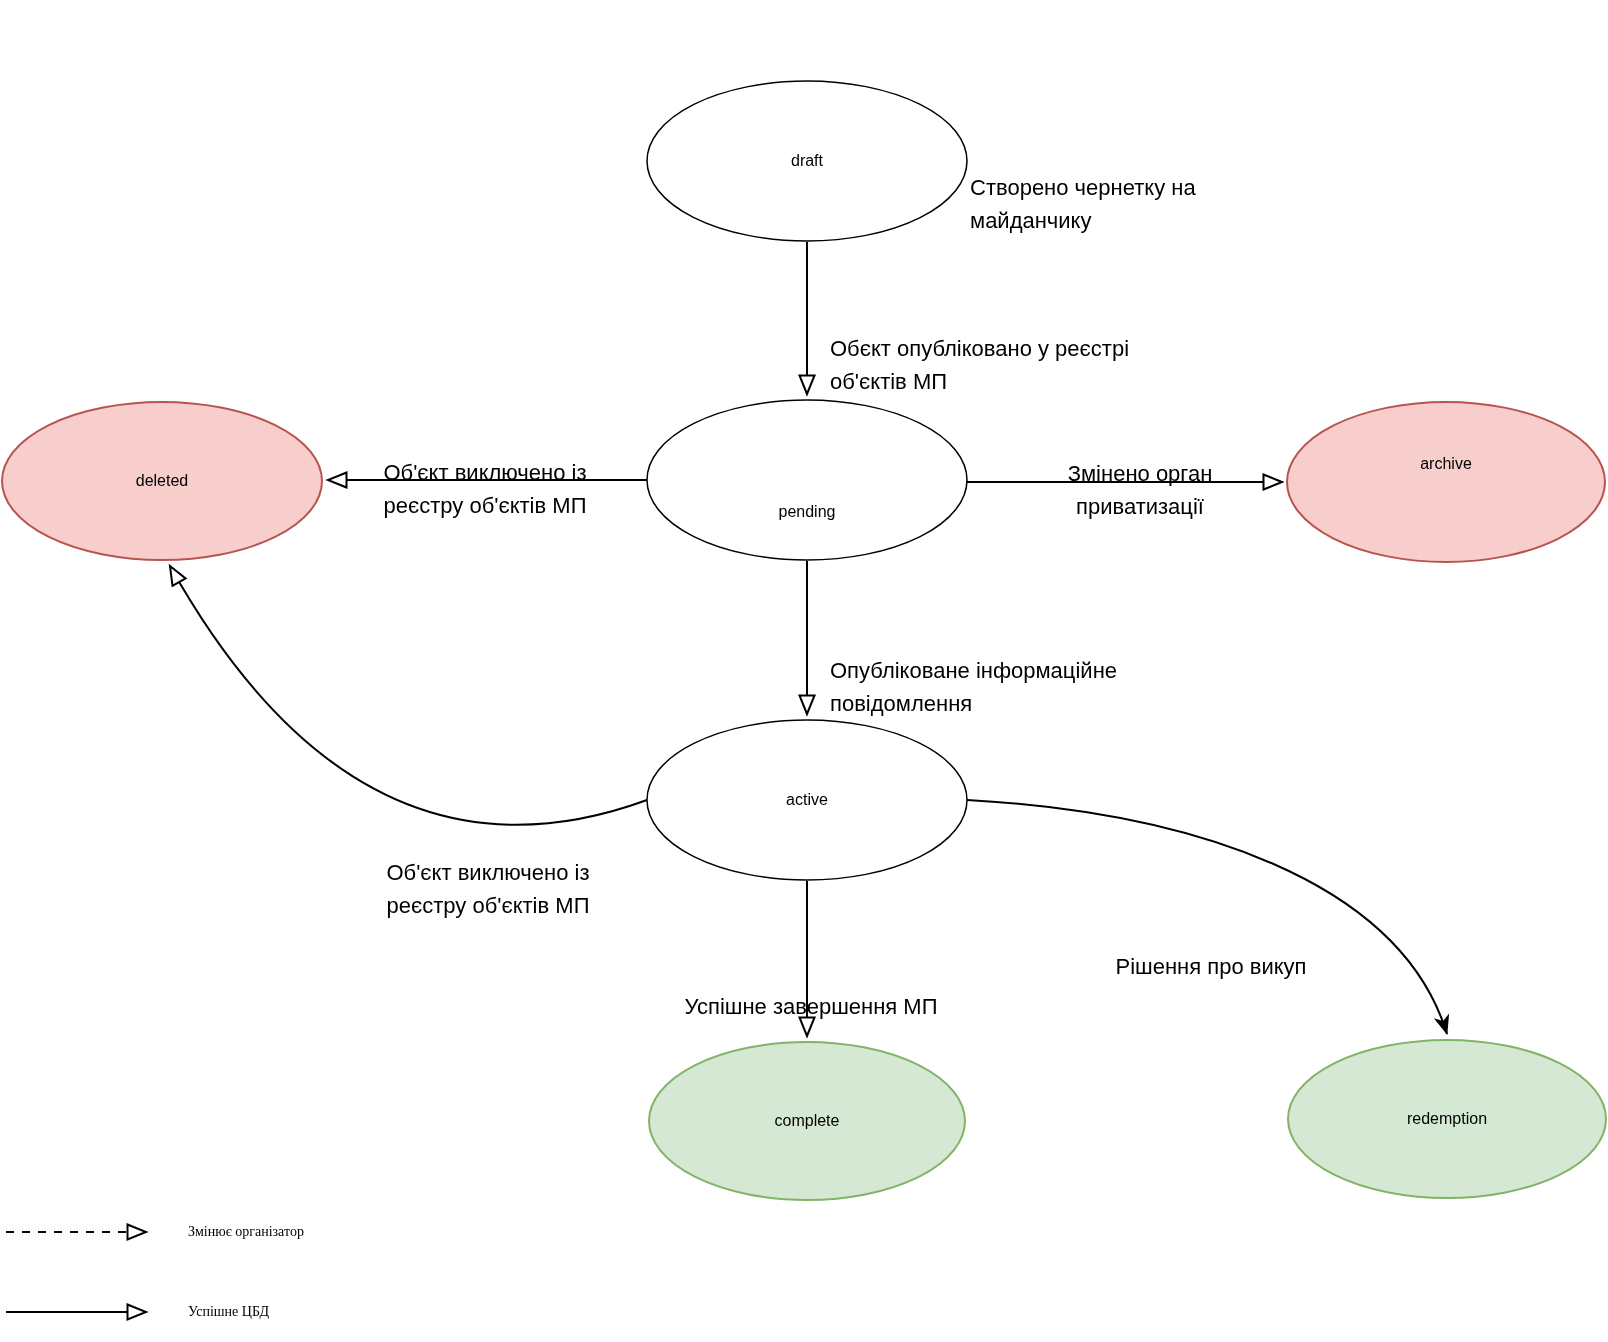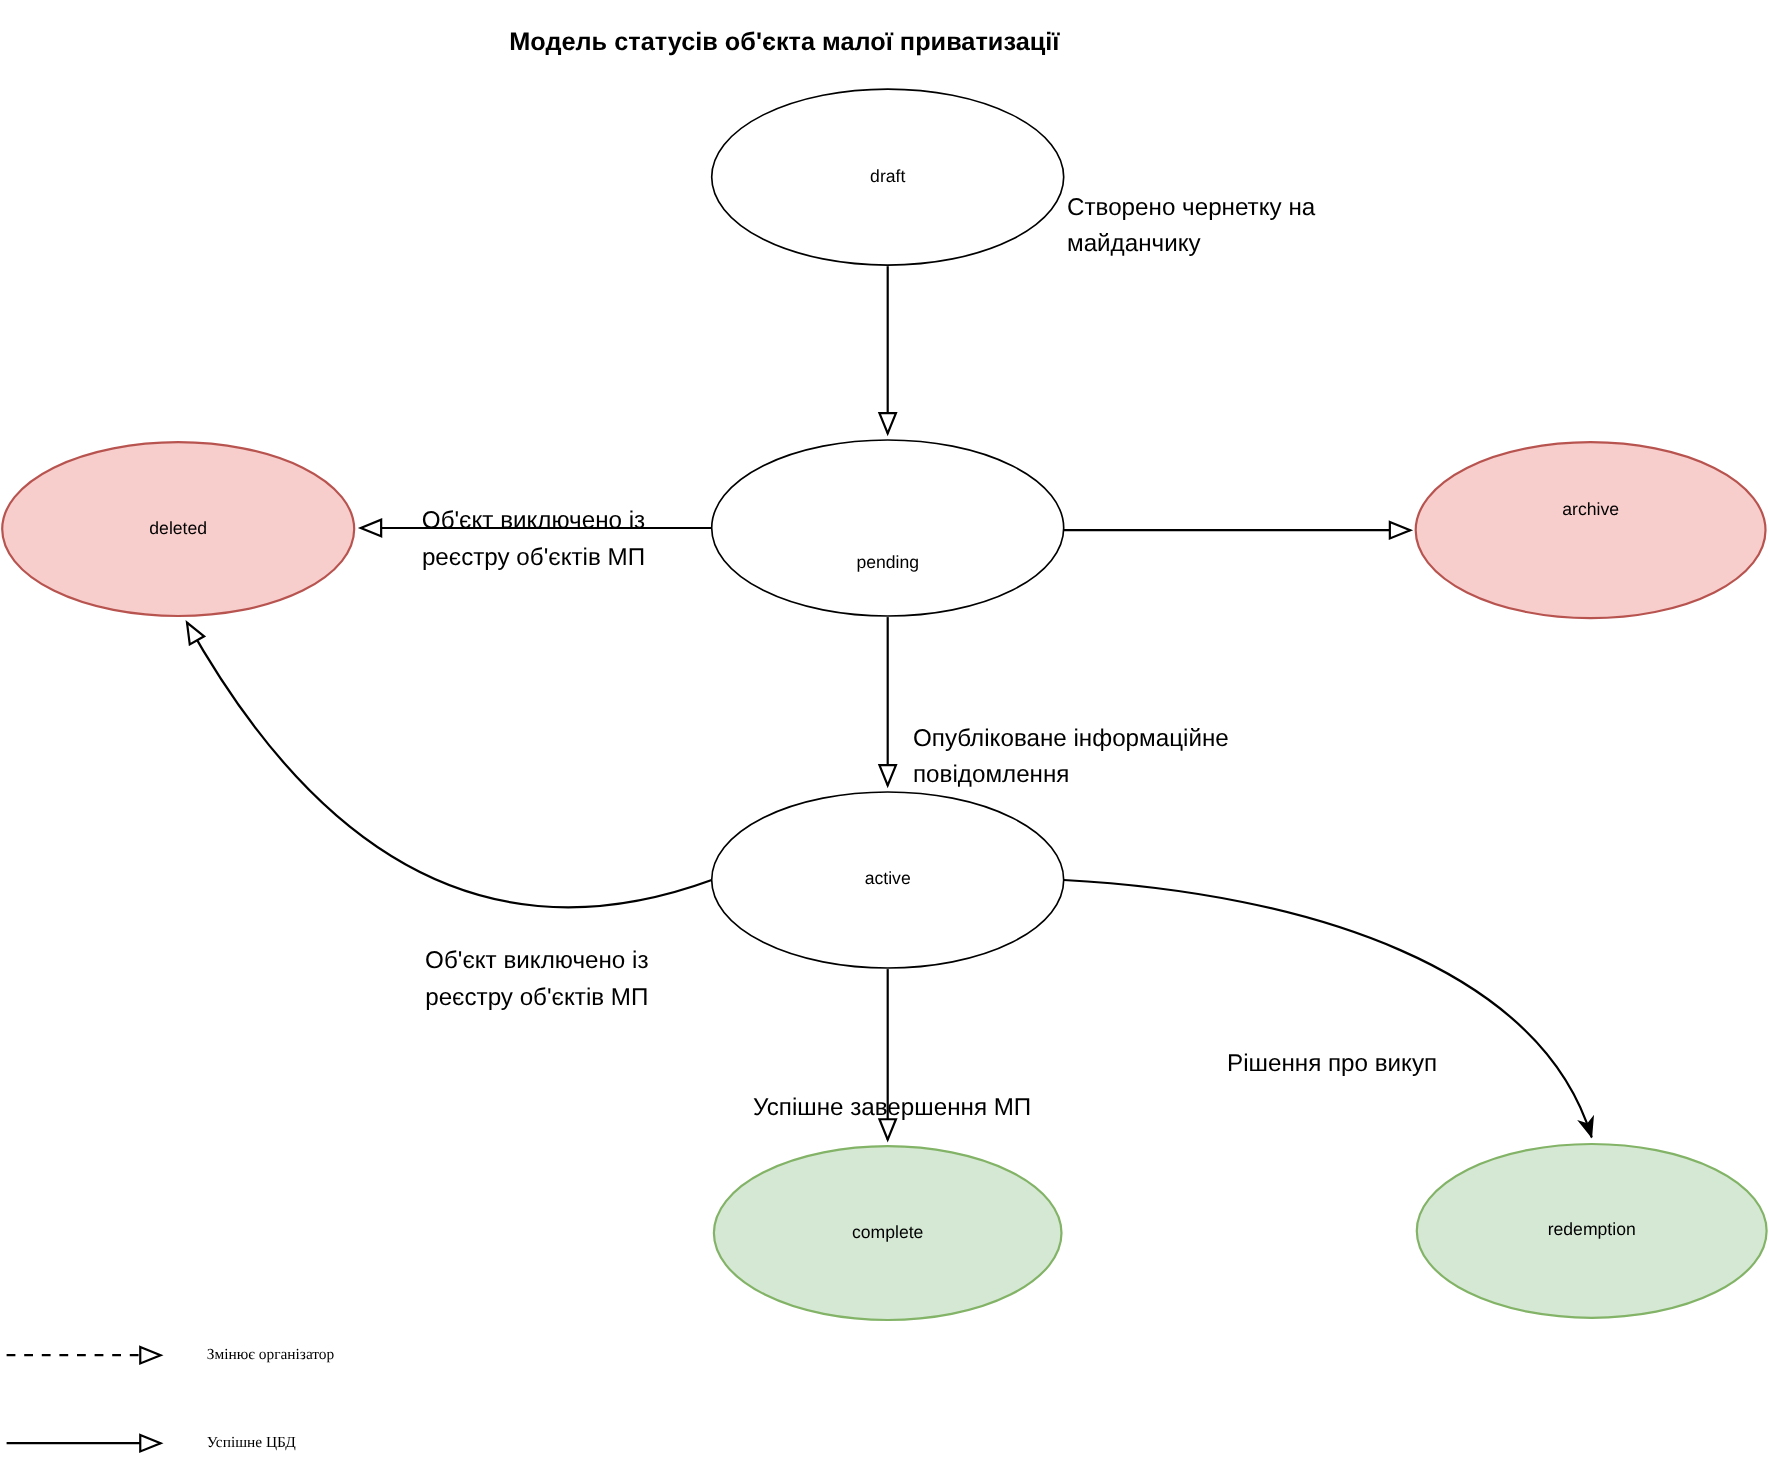--- a/index.html
+++ b/index.html
@@ -74,32 +74,35 @@
     <ellipse cx="807" cy="800" rx="160" ry="80" stroke-width="1.5" fill="#ffffff" stroke="#000000"></ellipse>
     <ellipse cx="807" cy="1121" rx="158" ry="79" stroke-width="2" fill="#d5e8d4" stroke="#82b366"></ellipse>
     <ellipse cx="162" cy="481" rx="160" ry="79" stroke-width="2" fill="#f8cecc" stroke="#b85450"></ellipse>
     <ellipse cx="1446" cy="482" rx="159" ry="80" stroke-width="2" fill="#f8cecc" stroke="#b85450"></ellipse>
     <ellipse cx="1447" cy="1119" rx="159" ry="79" stroke-width="2" fill="#d5e8d4" stroke="#82b366"></ellipse>
 
     <line x1="6" y1="1232" x2="146" y2="1232" stroke="#000" stroke-width="2" stroke-dasharray="8,8" marker-end="url(#arrowOpen)" fill="none"></line>
     <line x1="6" y1="1312" x2="146" y2="1312" stroke="#000" stroke-width="2" marker-end="url(#arrowOpen)" fill="none"></line>
   </svg>
 
-  <div class="diagram-title">Модель статусів об'єкта малої приватизації</div>
 
   <div class="node-label" style="left:807px; top:161px;">draft</div>
   <div class="node-label" style="left:807px; top:480px;margin-top:32px;">pending</div>
   <div class="node-label" style="left:807px; top:800px;">active</div>
   <div class="node-label" style="left:807px; top:1121px;">complete</div>
   <div class="node-label" style="left:162px; top:481px;">deleted</div>
   <div class="node-label" style="left:1446px; top:464px;">archive</div>
   <div class="node-label" style="left:1447px; top:1119px;">redemption</div>
 
+  <div class="edge-label" style="left:830px; top:288px;">Обєкт опубліковано у реєстрі
+об'єктів МП</div>
   <div class="edge-label centered" style="left:485px; top:445px;">Об'єкт виключено із
 реєстру об'єктів МП</div>
+  <div class="edge-label centered" style="left:1140px; top:446px;">Змінено орган
+приватизації</div>
   <div class="edge-label" style="left:830px; top:610px;">Опубліковане інформаційне
 повідомлення</div>
   <div class="edge-label centered" style="left:811px; top:962px;">Успішне завершення МП</div>
   <div class="edge-label centered" style="left:488px; top:845px;">Об'єкт виключено із
 реєстру об'єктів МП</div>
   <div class="edge-label centered" style="left:1211px; top:922px;">Рішення про викуп</div>
 
   <div class="edge-label" style="left:970px; top:127px;">Створено чернетку на
 майданчику</div>
 

